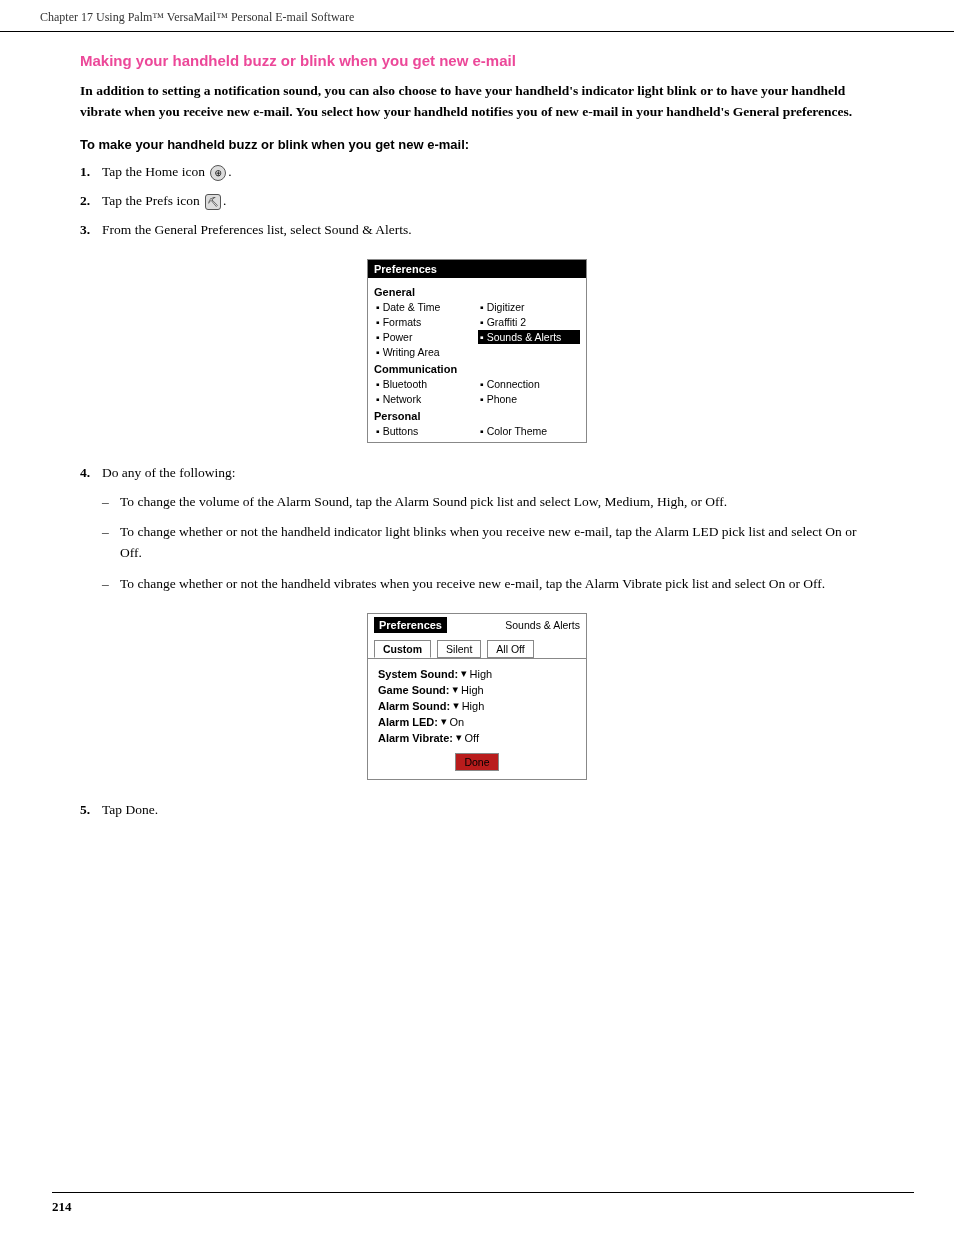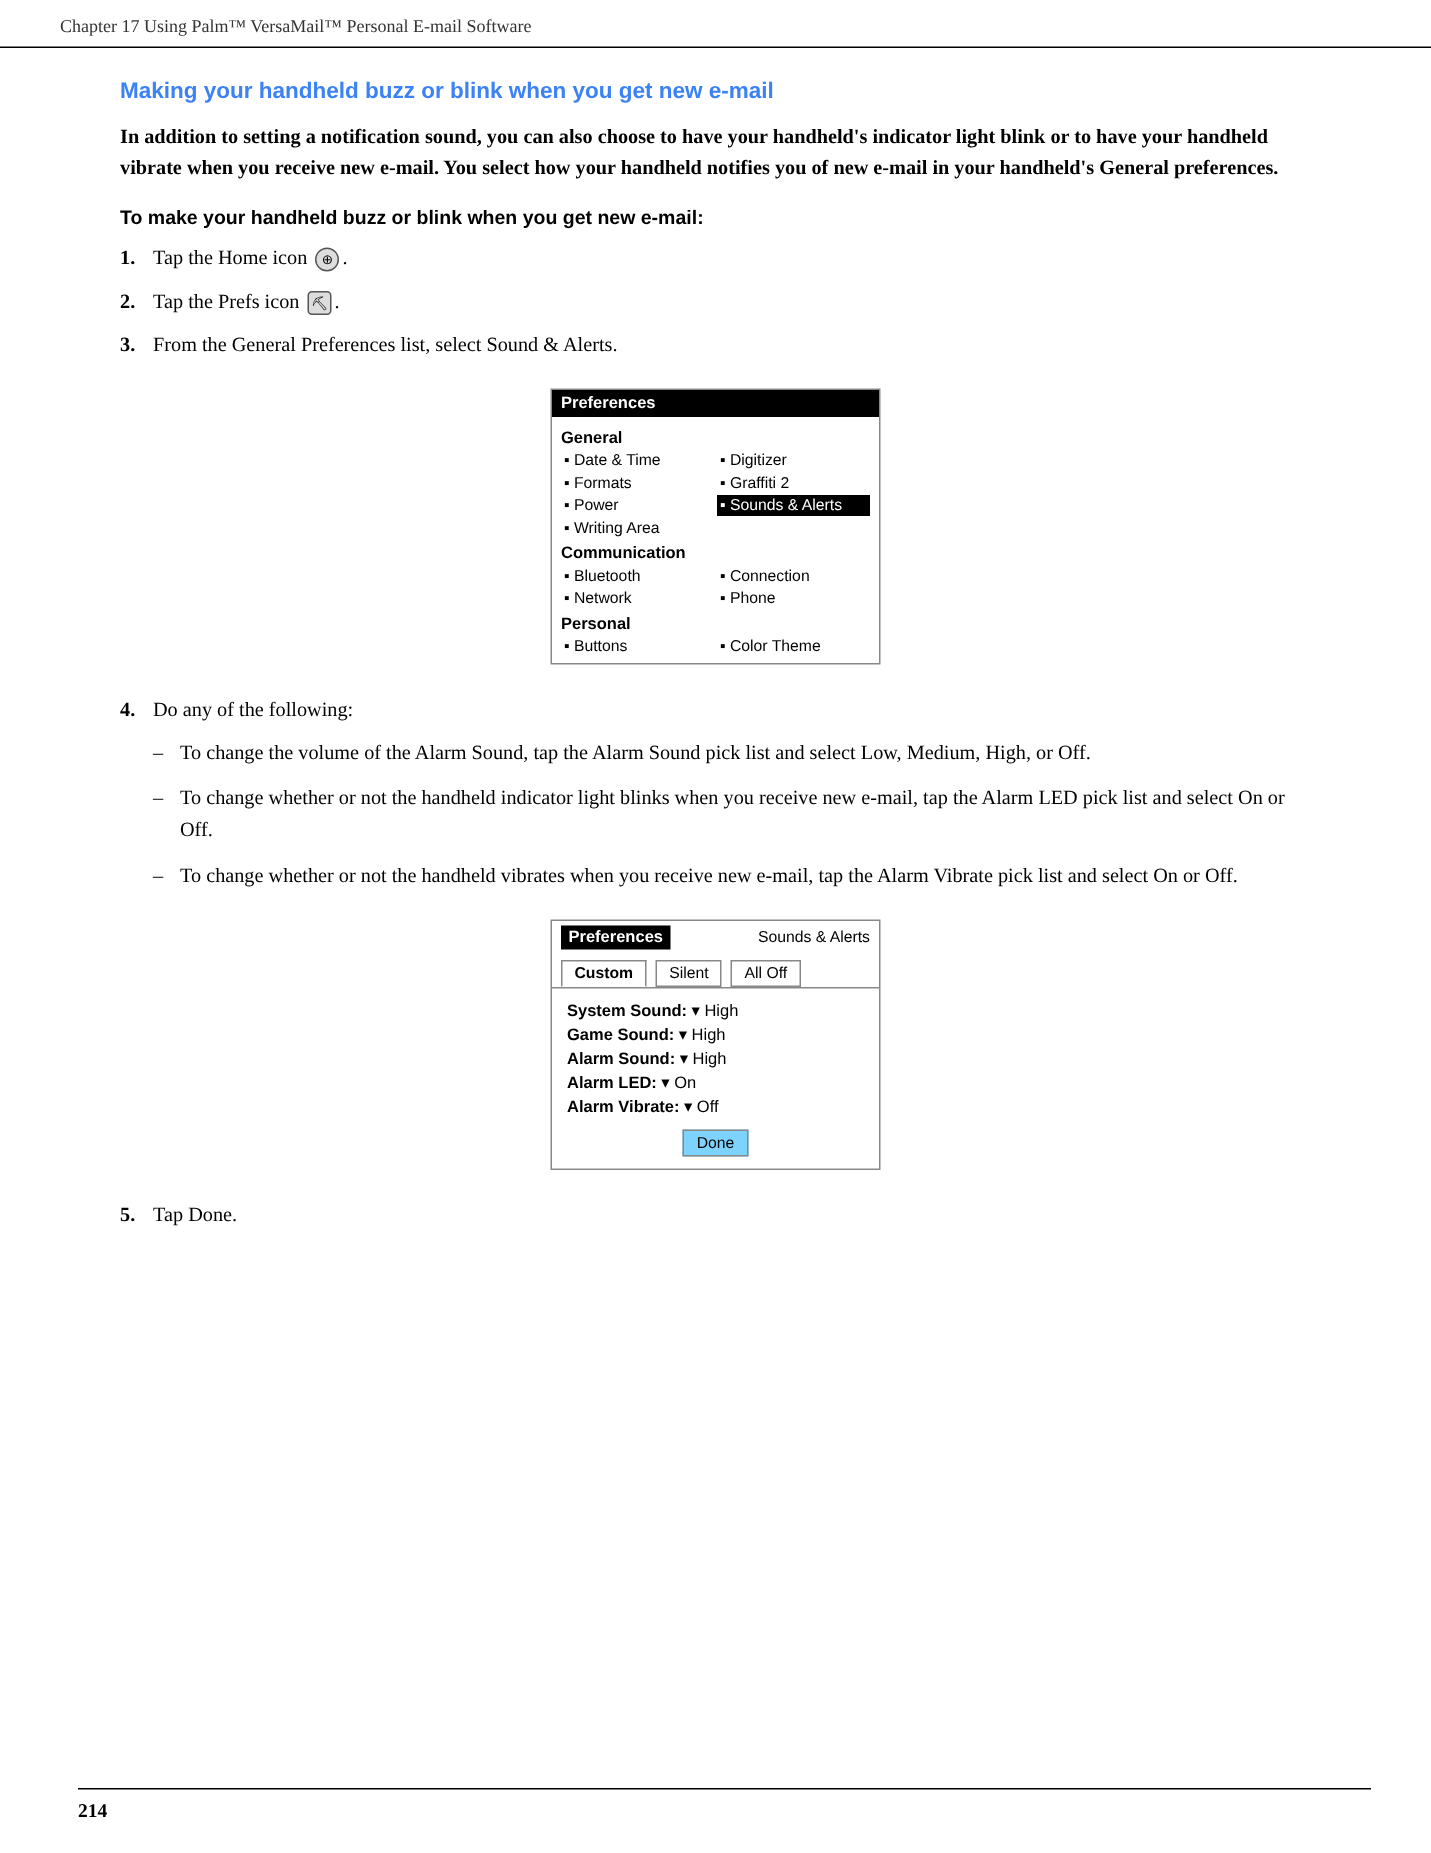--- a/index.html
+++ b/index.html
@@ -42,21 +42,21 @@
 
     
     .content {
       padding: 20px 80px 60px 80px;
     }
 
     
     .section-heading {
       font-size: 15px;
       font-weight: bold;
-      color: #3b82f6;
+      color: #ec4899;
       margin-bottom: 12px;
       font-family: Arial, sans-serif;
     }
 
     
     .body-text {
       font-size: 13.5px;
       line-height: 1.55;
       margin-bottom: 14px;
       font-weight: bold;
@@ -272,21 +272,21 @@
     }
 
     .sounds-box .sounds-row .arrow {
       margin: 0 3px;
     }
 
     .sounds-box .sounds-btn {
       border: 1px solid #888;
       padding: 2px 8px;
       font-size: 10.5px;
-      background: #7dd3fc;
+      background: #b91c1c;
       margin-top: 6px;
       display: inline-block;
     }
   </style>
 </head>
 <body>
 
 <div class="page-container">
 
   <div class="page-header">

